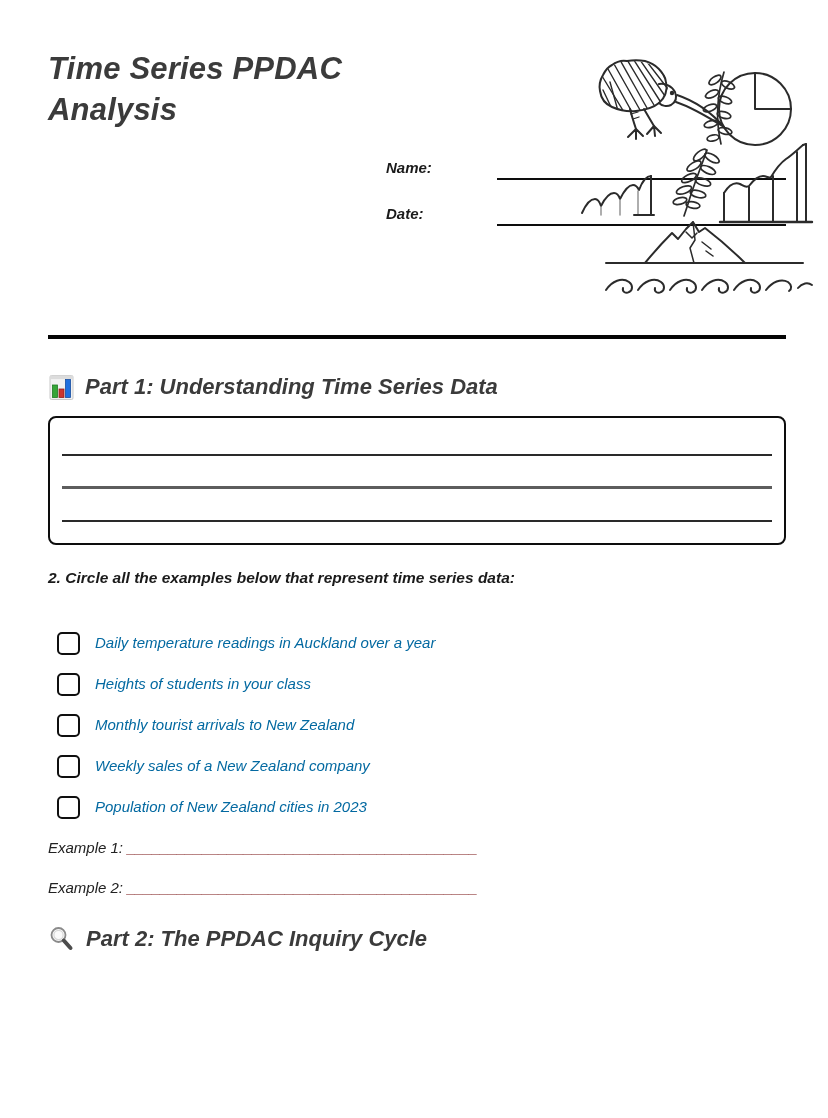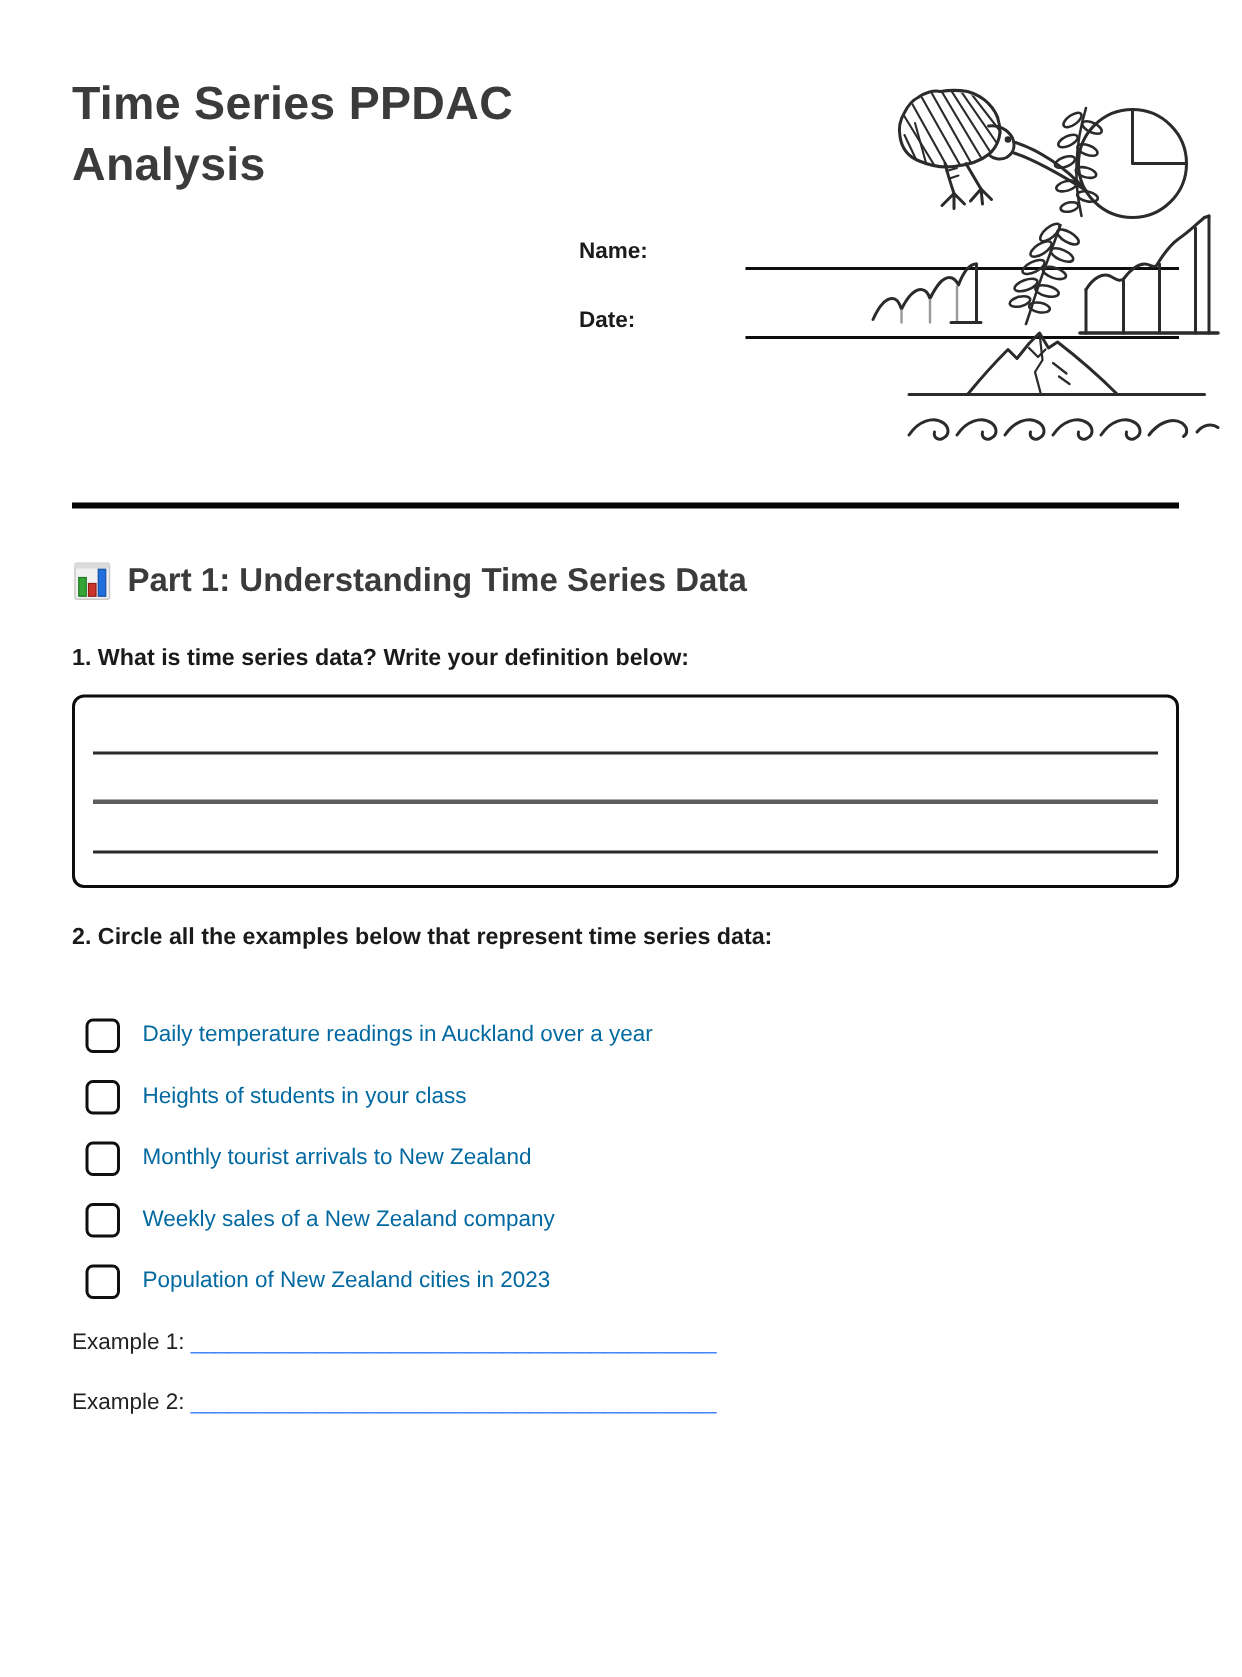--- a/index.html
+++ b/index.html
@@ -2,21 +2,21 @@
 <html><head>
 <meta charset="utf-8">
 <style>
   * { margin:0; padding:0; box-sizing:border-box; }
   html,body { width:828px; height:1118px; background:#ffffff; overflow:hidden; }
   body {
     font-family:"Liberation Sans","DejaVu Sans",sans-serif;
     color:#1b1b1b;
     position:relative;
   }
-  .content { padding:0 42px 0 48px; position:relative; }
+  .content { padding:0 42px 0 48px; position:relative;font-style:italic; }
 
   
   .doc-header { position:relative; padding-top:48px; }
   .doc-title {
     font-size:31px; font-weight:bold; color:#3b3b3b;
     line-height:41px; letter-spacing:.2px; width:430px;
   }
   .field-row { display:flex; align-items:flex-end; height:26px;flex-direction:column; }
   .field-row.name { margin-top:28px; }
   .field-row.date { margin-top:20px; }
@@ -60,21 +60,21 @@
   .checkbox {
     width:23px; height:23px; border:2.5px solid #0f0f0f; border-radius:5px;
     background:#fff; flex:0 0 auto; cursor:pointer;
   }
   .option-label { font-size:15px; color:#0369a1; margin-left:15px; line-height:22px; }
 
   
   .example-row { font-size:15px; color:#222; height:18px; line-height:18px; }
   .example-row.e1 { margin-top:20px; }
   .example-row.e2 { margin-top:22px; }
-  .blank { color:#3b82f6; letter-spacing:0; }
+  .blank { color:#7f1d1d; letter-spacing:0; }
 </style>
 </head>
 <body>
 
 <div class="content">
 
   <div class="doc-header">
     <h1 class="doc-title">Time Series PPDAC Analysis</h1>
 
     <div class="field-row name">
@@ -201,21 +201,20 @@
     <svg class="emoji" width="27" height="27" viewBox="0 0 27 27">
       <rect x="2" y="1.5" width="23" height="24" rx="1.5" fill="#f1f1f1" stroke="#c9c9c9" stroke-width="1"></rect>
       <rect x="2" y="1.5" width="23" height="3.5" rx="1.2" fill="#dcdcdc"></rect>
       <rect x="4.5" y="11" width="5" height="12.5" fill="#35a537" stroke="#1c7a22" stroke-width="0.8"></rect>
       <rect x="11" y="15" width="5" height="8.5" fill="#cc342e" stroke="#8e1f1c" stroke-width="0.8"></rect>
       <rect x="17.5" y="5.5" width="5" height="18" fill="#1f6fde" stroke="#164ea0" stroke-width="0.8"></rect>
     </svg>
     <span>Part 1: Understanding Time Series Data</span>
   </div>
 
-  <div class="question q1">1. What is time series data? Write your definition below:</div>
 
   <div class="definition-box">
     <div class="rule-line"></div>
     <div class="rule-line mid"></div>
     <div class="rule-line last"></div>
   </div>
 
   <div class="question q2">2. Circle all the examples below that represent time series data:</div>
 
   <div class="options">
@@ -244,14 +243,22 @@
 
   <div class="example-row e1">
     <span>Example 1:</span>
     <span class="blank">__________________________________________</span>
   </div>
   <div class="example-row e2">
     <span>Example 2:</span>
     <span class="blank">__________________________________________</span>
   </div>
 
+  <div class="part-heading p2">
+    <svg class="emoji" width="28" height="28" viewBox="0 0 28 28">
+      <circle cx="10.5" cy="10" r="7" fill="#fbfbfb" stroke="#8a8a8a" stroke-width="1.8"></circle>
+      <circle cx="10.5" cy="10" r="4.6" fill="none" stroke="#d8d8d8" stroke-width="1.2"></circle>
+      <line x1="15.8" y1="15.5" x2="22.5" y2="23" stroke="#4c4c4c" stroke-width="4" stroke-linecap="round"></line>
+    </svg>
+    <span>Part 2: The PPDAC Inquiry Cycle</span>
+  </div>
 
 </div>
 
 </body></html>

